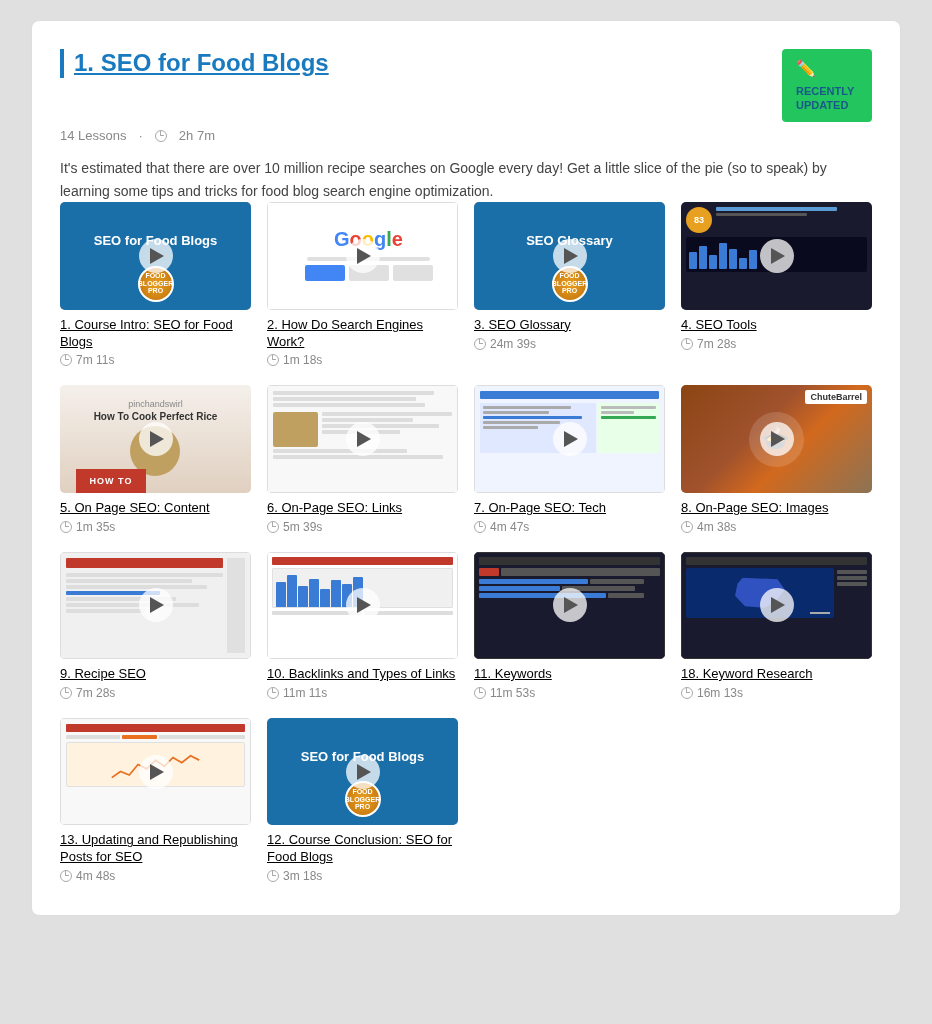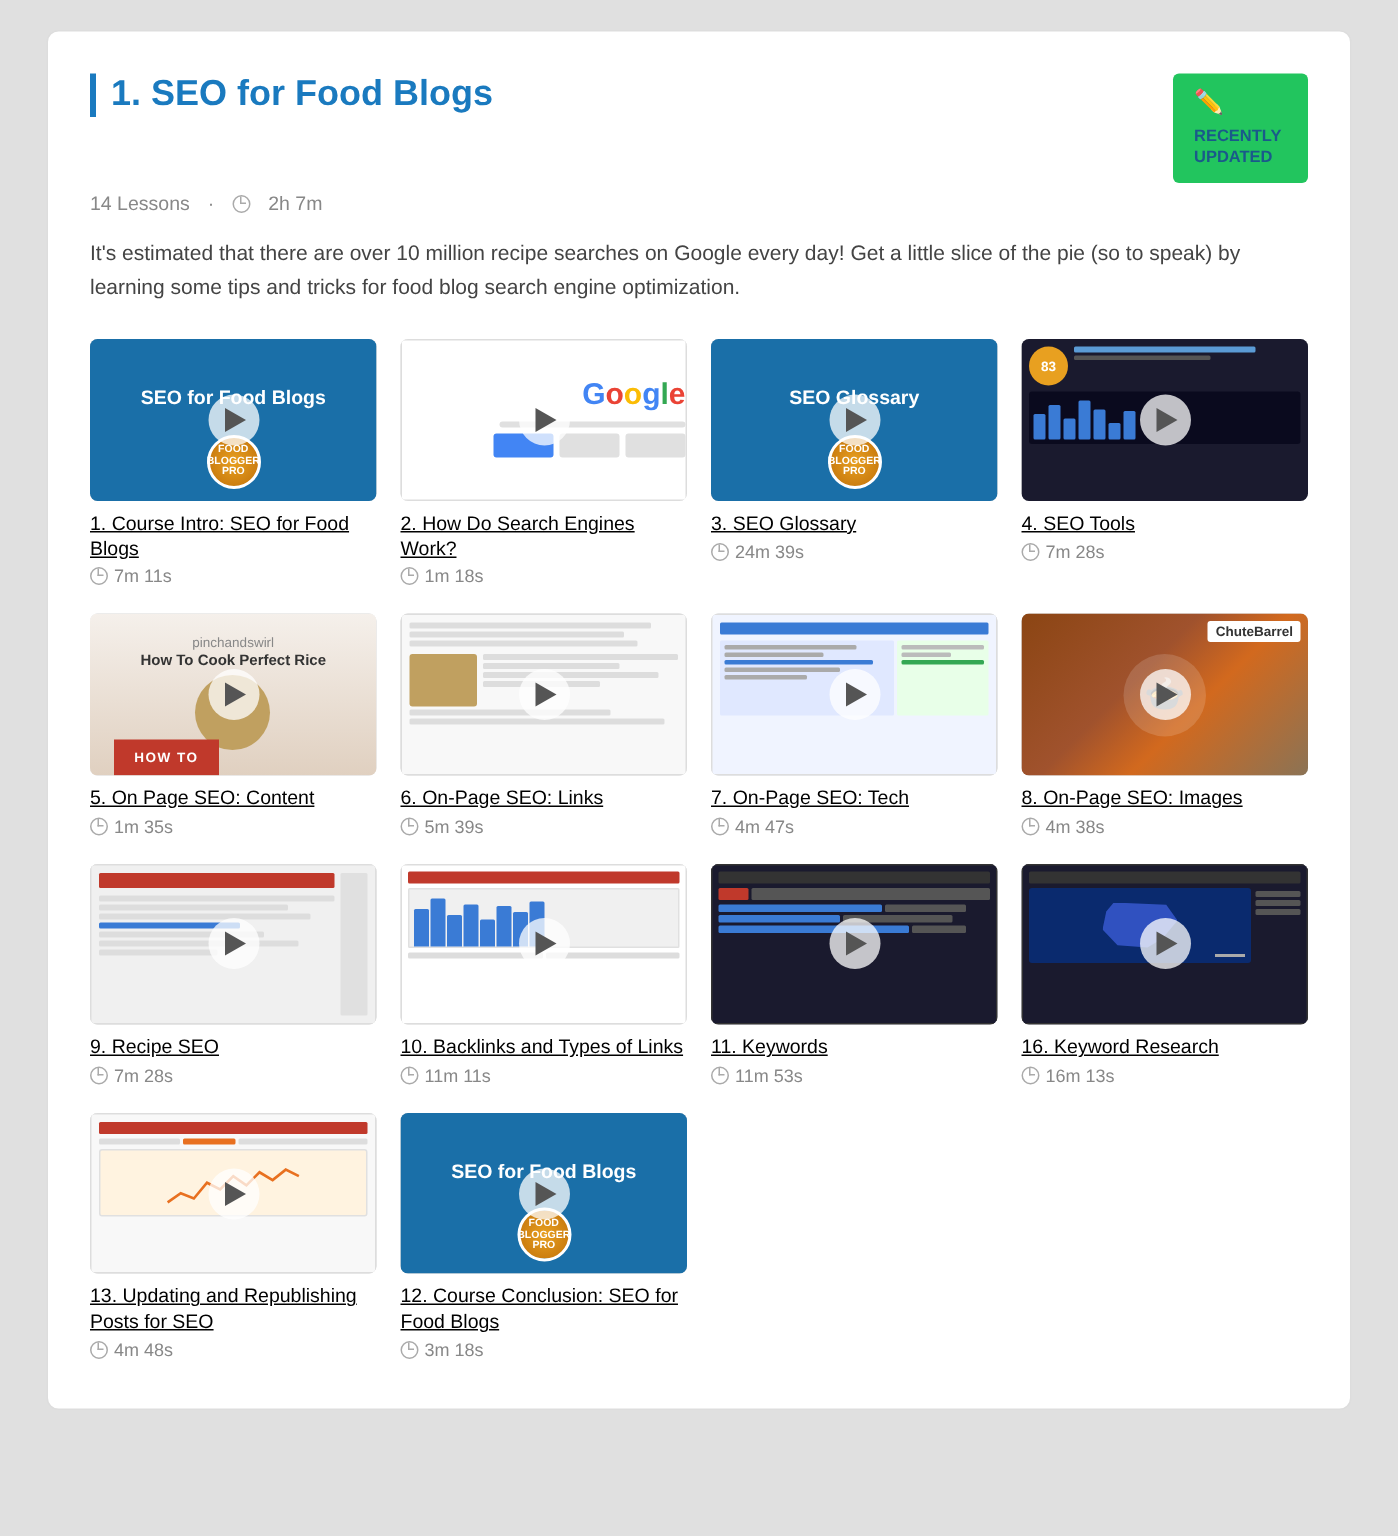--- a/index.html
+++ b/index.html
@@ -24,20 +24,21 @@
     .header-row {
       display: flex;
       justify-content: space-between;
       align-items: flex-start;
       margin-bottom: 6px;
     }
     .course-title {
       font-size: 24px;
       font-weight: 700;
       color: #1a7abf;
+      text-decoration: underline;
       border-left: 4px solid #1a7abf;
       padding-left: 10px;
       cursor: pointer;
       line-height: 1.2;
       text-align: right;
     }
     .recently-updated-badge {
       background: #22c55e;
       color: #1a5a8a;
       font-size: 11px;
@@ -60,21 +61,20 @@
       color: #888;
       margin-bottom: 14px;
       display: flex;
       gap: 12px;
       align-items: center;
     }
     .description {
       font-size: 14px;
       color: #444;
       line-height: 1.6;
-      margin-bottom: 24px;
     }
     .lessons-grid {
       display: grid;
       grid-template-columns: repeat(4, 1fr);
       gap: 18px 16px;
     }
     .lesson-item {
       display: flex;
       flex-direction: column;
     }
@@ -204,21 +204,21 @@
     </div>
         </div>
         <div class="lesson-link">1. Course Intro: SEO for Food Blogs</div>
         <div class="lesson-duration">
           <span class="mini-clock"></span>
           <span>7m 11s</span>
         </div>
       </div>
       <div class="lesson-item">
         <div class="thumbnail">
-          <div class="thumb-inner" style="height:100%;background:#fff;border:1px solid #ddd;display:flex;flex-direction:column;align-items:flex-end;justify-content:center;position:relative;padding-left:12px;">
+          <div class="thumb-inner" style="height:100%;background:#fff;border:1px solid #ddd;display:flex;flex-direction:column;align-items:center;justify-content:center;position:relative;padding-left:12px;">
       <div style="font-size:0;margin-bottom:6px;">
         <span style="font-size:20px;font-weight:700;color:#4285F4;">G</span><span style="font-size:20px;font-weight:700;color:#EA4335;">o</span><span style="font-size:20px;font-weight:700;color:#FBBC05;">o</span><span style="font-size:20px;font-weight:700;color:#4285F4;">g</span><span style="font-size:20px;font-weight:700;color:#34A853;">l</span><span style="font-size:20px;font-weight:700;color:#EA4335;">e</span>
       </div>
       <div style="background:#e0e0e0;height:4px;width:70%;border-radius:2px;margin-bottom:4px;"></div>
       <div style="display:flex;gap:4px;margin-bottom:2px;">
         <div style="background:#4285F4;width:40px;height:16px;border-radius:2px;"></div>
         <div style="background:#e0e0e0;width:40px;height:16px;border-radius:2px;"></div>
         <div style="background:#e0e0e0;width:40px;height:16px;border-radius:2px;"></div>
       </div>
       <div class="play-btn" style=""></div>
@@ -457,21 +457,21 @@
         </div>
         <div style="width:30px;display:flex;flex-direction:column;gap:2px;padding-top:2px;">
           <div style="background:#555;height:4px;border-radius:1px;"></div>
           <div style="background:#555;height:4px;border-radius:1px;"></div>
           <div style="background:#555;height:4px;border-radius:1px;"></div>
         </div>
       </div>
       <div class="play-btn"></div>
     </div>
         </div>
-        <div class="lesson-link">16. Keyword Research</div>
+        <div class="lesson-link">18. Keyword Research</div>
         <div class="lesson-duration">
           <span class="mini-clock"></span>
           <span>16m 13s</span>
         </div>
       </div>
       <div class="lesson-item">
         <div class="thumbnail">
           <div class="thumb-inner" style="height:100%;background:#f8f8f8;border:1px solid #ddd;padding:5px;position:relative;">
       <div style="background:#c0392b;height:8px;border-radius:1px;margin-bottom:3px;"></div>
       <div style="display:flex;gap:2px;margin-bottom:3px;">

